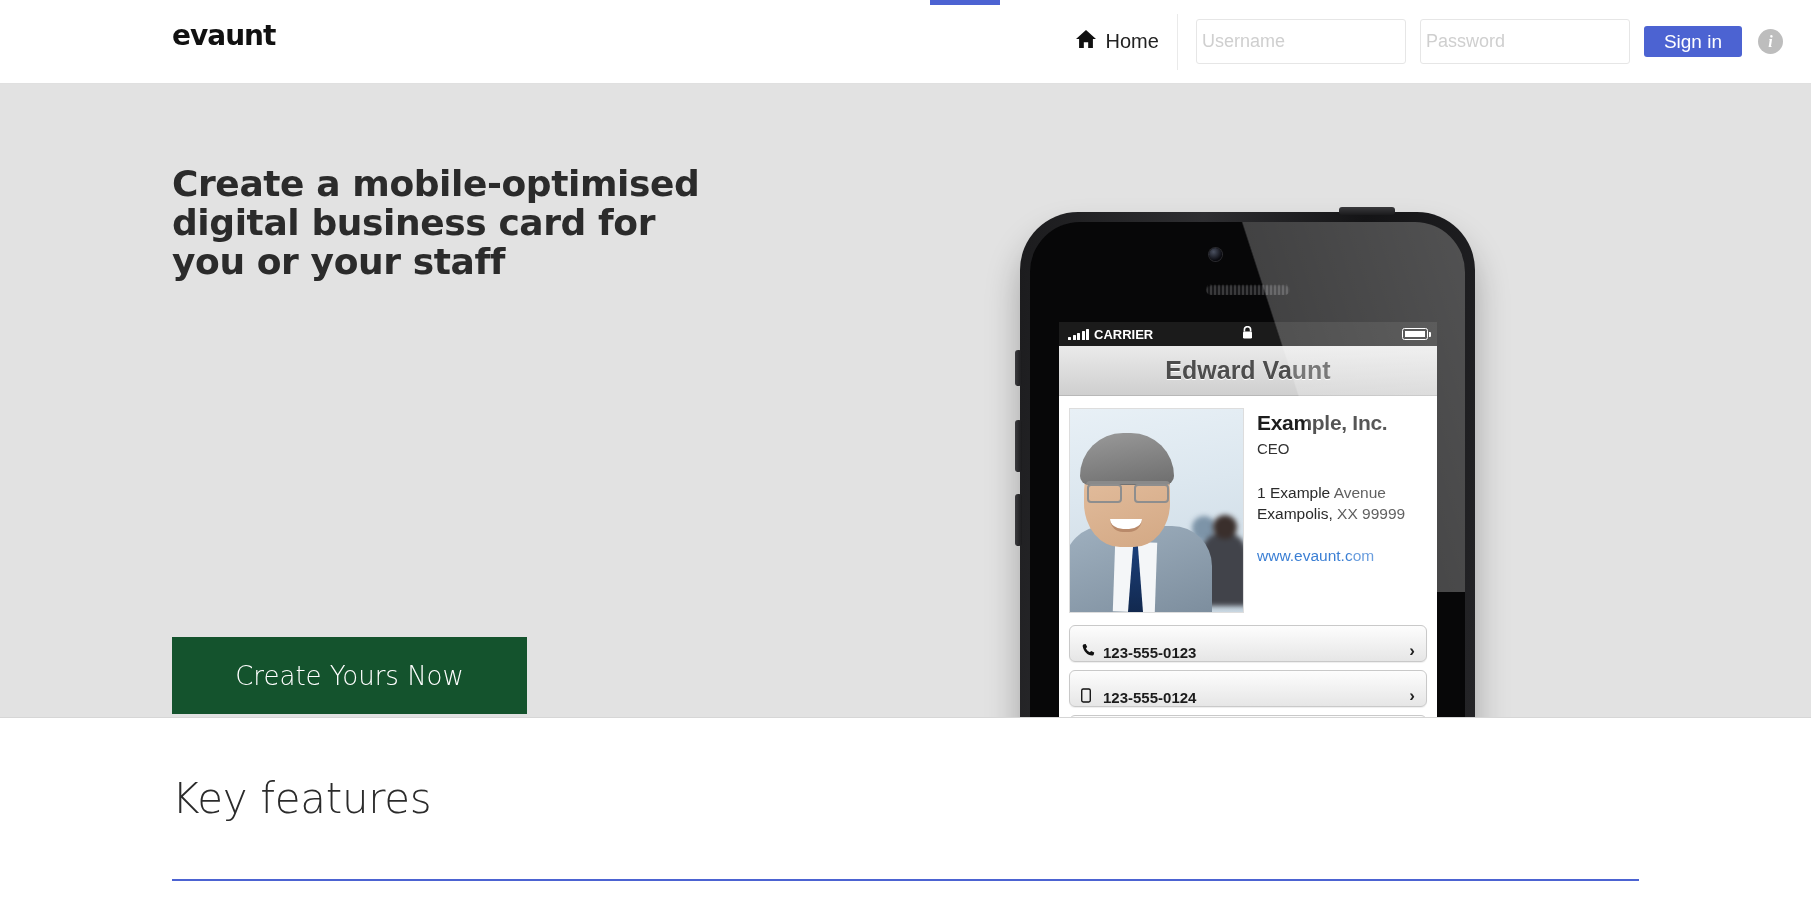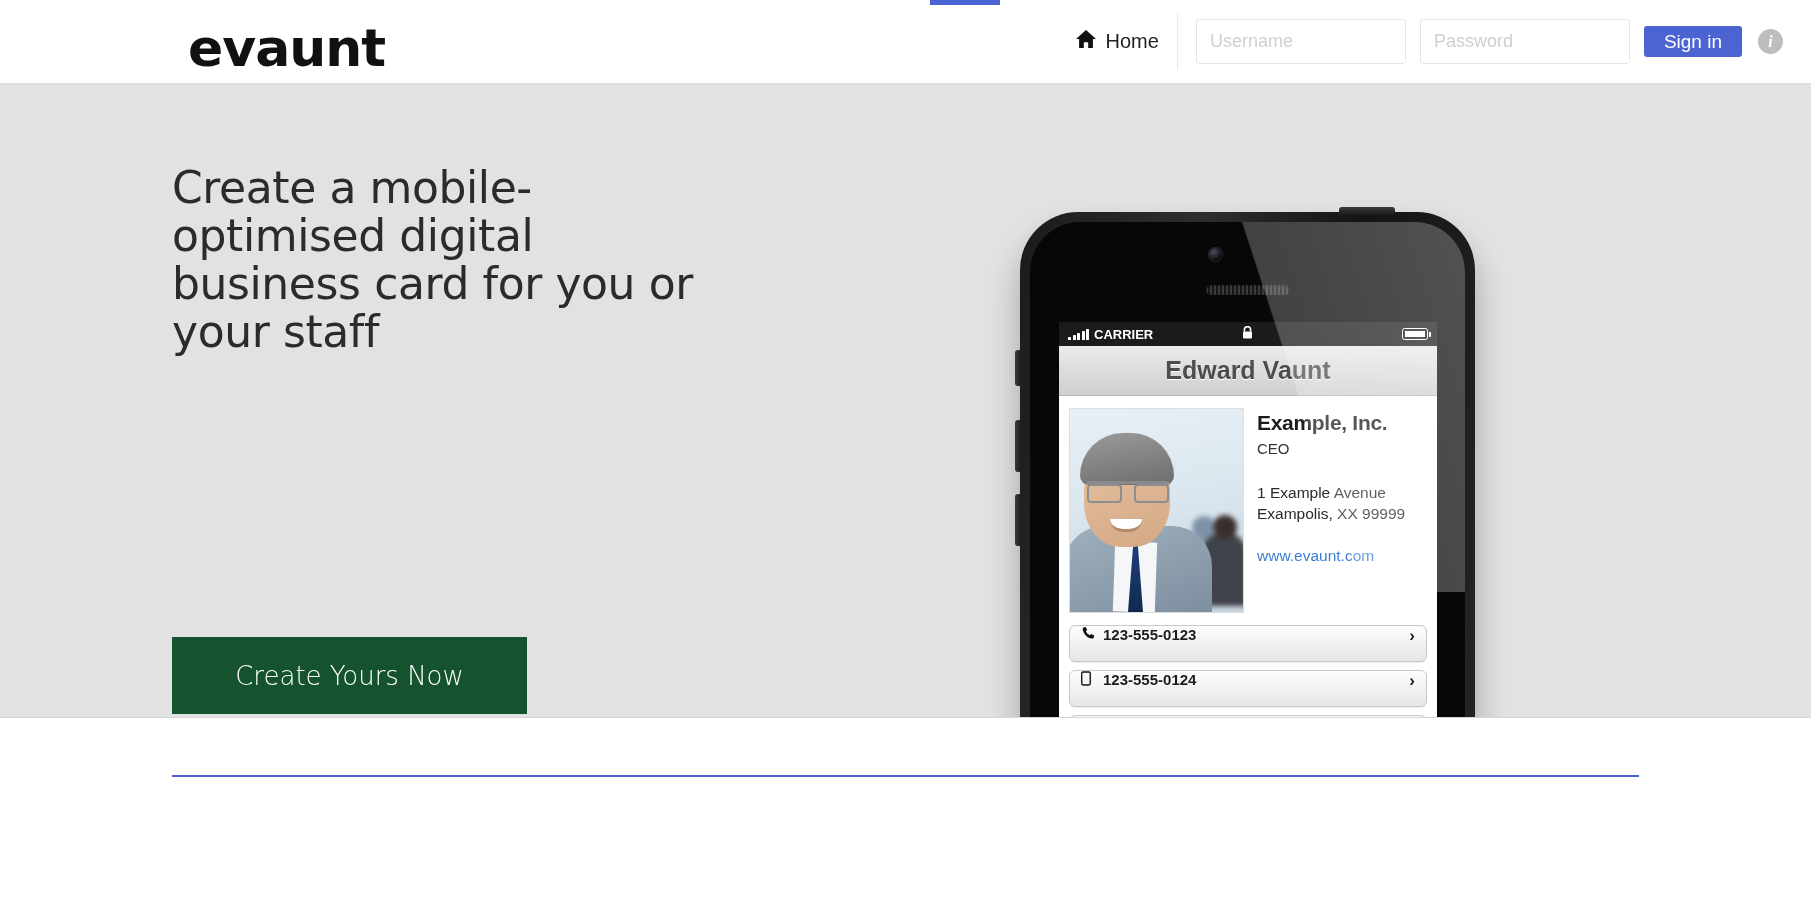--- a/index.html
+++ b/index.html
@@ -19,37 +19,37 @@
     position:absolute; top:0; left:930px; width:70px; height:5px;
     background:#4c63d2; z-index:50;
   }
 
   
   #header {
     position:absolute; top:0; left:0; width:1811px; height:84px;
     background:#fff; border-bottom:1px solid #e0e0e0;
   }
   #logo {
-    position:absolute; left:188px; top:22px;
-    font-size:52px; font-weight:bold; letter-spacing:-1px;
+    position:absolute; left:172px; top:22px;
+    font-size:28px; font-weight:bold; letter-spacing:-1px;
     color:#111; line-height:1; font-family:"DejaVu Sans", sans-serif;
   }
   #nav {
     position:absolute; right:28px; top:0; height:83px;
     display:flex; align-items:center; gap:0;
   }
   .nav-link {
     display:flex; align-items:center; gap:9px;
     font-size:20px; color:#222; padding:0 18px 0 6px;
     text-decoration:none; cursor:pointer;
   }
   .nav-divider { width:1px; height:56px; background:#eaeaea; margin-right:18px;}
   .field {
     width:210px; height:45px; border:1px solid #e6e6e6; background:#fff;
-    border-radius:3px; margin-right:14px; padding:0 13px;
+    border-radius:3px; margin-right:14px; padding:0 5px;
     font-size:18px; color:#ef4444; outline:none;
     font-family:"Liberation Sans", sans-serif;
   }
   .field::placeholder { color:#cfcfcf; }
   #signin {
     height:31px; padding:0 20px; border:none; border-radius:3px;
     background:#4c63d2; color:#fff; font-size:19px; cursor:pointer;
     font-family:"Liberation Sans", sans-serif;
   }
   #info-icon {
@@ -59,21 +59,21 @@
     font-family:"Liberation Serif", serif; cursor:pointer; flex:none;
   }
 
   
   #hero {
     position:absolute; top:84px; left:0; width:1811px; height:634px;
     background:#e2e2e2; border-bottom:1px solid #d6d6d6; overflow:hidden;
   }
   #hero-text { position:absolute; left:172px; top:80px; width:560px; }
   #headline {
-    font-size:44px; line-height:1.09; font-weight:400; color:#2b2b2b;
+    font-size:36px; line-height:1.09; font-weight:700; color:#2b2b2b;
     font-family:"DejaVu Sans", sans-serif; margin:0;
     letter-spacing:-0.4px;
   }
   #subcopy {
     margin:48px 0 0 0; font-size:18.5px; line-height:1.72; color:#3c3c3c;
     width:540px;
   }
   #cta {
     position:absolute; left:172px; top:553px;
     width:355px; height:77px; background:#14532d; border:none;
@@ -220,21 +220,21 @@
     border-radius:50%; background:#3a2f2c;
   }
   #card-info { padding-top:3px; flex:1; min-width:0; }
   #company { font-size:21px; font-weight:bold; color:#1d1d1d; letter-spacing:-.3px;}
   #jobtitle { font-size:15px; color:#333; margin-top:5px; }
   #address { font-size:15.5px; color:#2b2b2b; line-height:1.35; margin-top:26px;}
   #weblink { font-size:15.5px; color:#3b7fd4; margin-top:22px; }
 
   #contact-list { padding:4px 10px 0 10px; }
   .contact-row {
-    height:37px; margin-bottom:8px; display:flex; align-items:flex-start;
+    height:37px; margin-bottom:8px; display:flex; align-items:flex-end;
     padding:0 11px; border:1px solid #c9c9c9; border-radius:6px;
     background:linear-gradient(180deg,#fdfdfd,#e6e6e6);
     box-shadow:0 1px 1px rgba(0,0,0,.07); cursor:pointer;
   }
   .c-icon { width:22px; font-size:14px; color:#111; flex:none; }
   .c-text { flex:1; font-size:15px; font-weight:bold; color:#1c1c1c; }
   .c-chevron { font-size:17px; font-weight:bold; color:#222; }
 
   
   #features { position:absolute; top:719px; left:0; width:1811px; }
@@ -364,14 +364,15 @@
 
       </div>
 
     </div>
 
     <div id="glass-reflection"></div>
   </div>
 </section>
 
 <section id="features">
+  <h2 id="features-title">Key features</h2>
   <div id="features-rule"></div>
 </section>
 
 </body></html>

